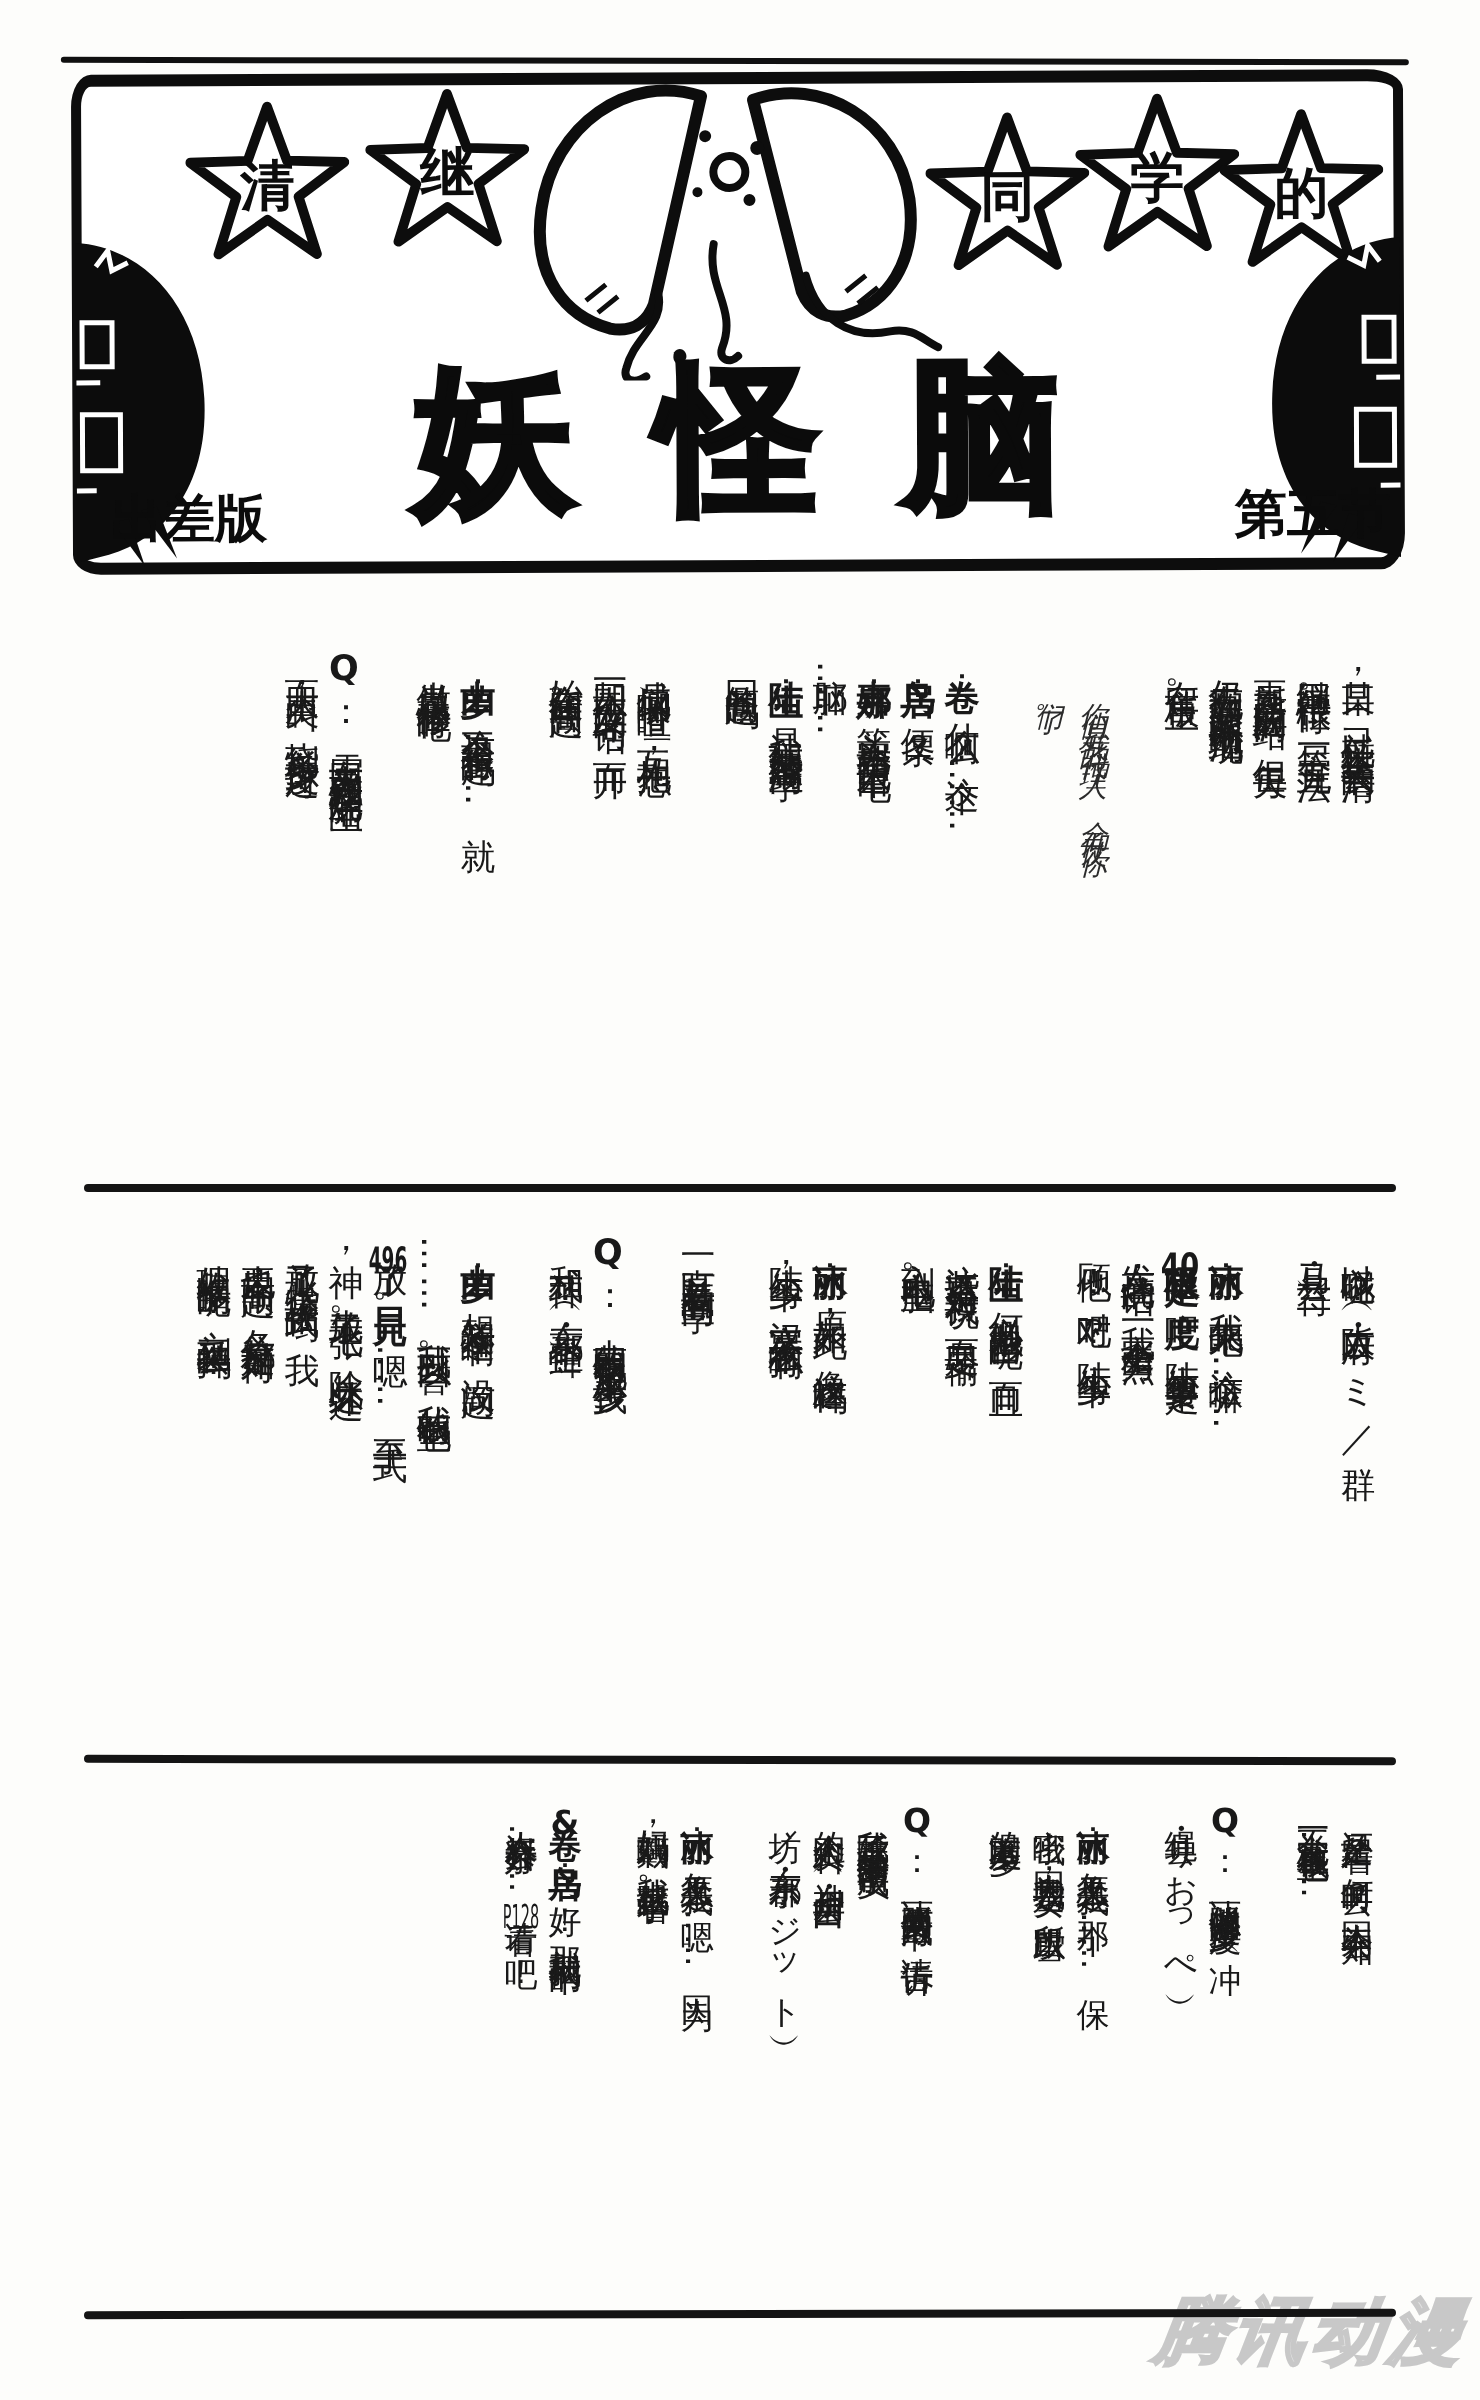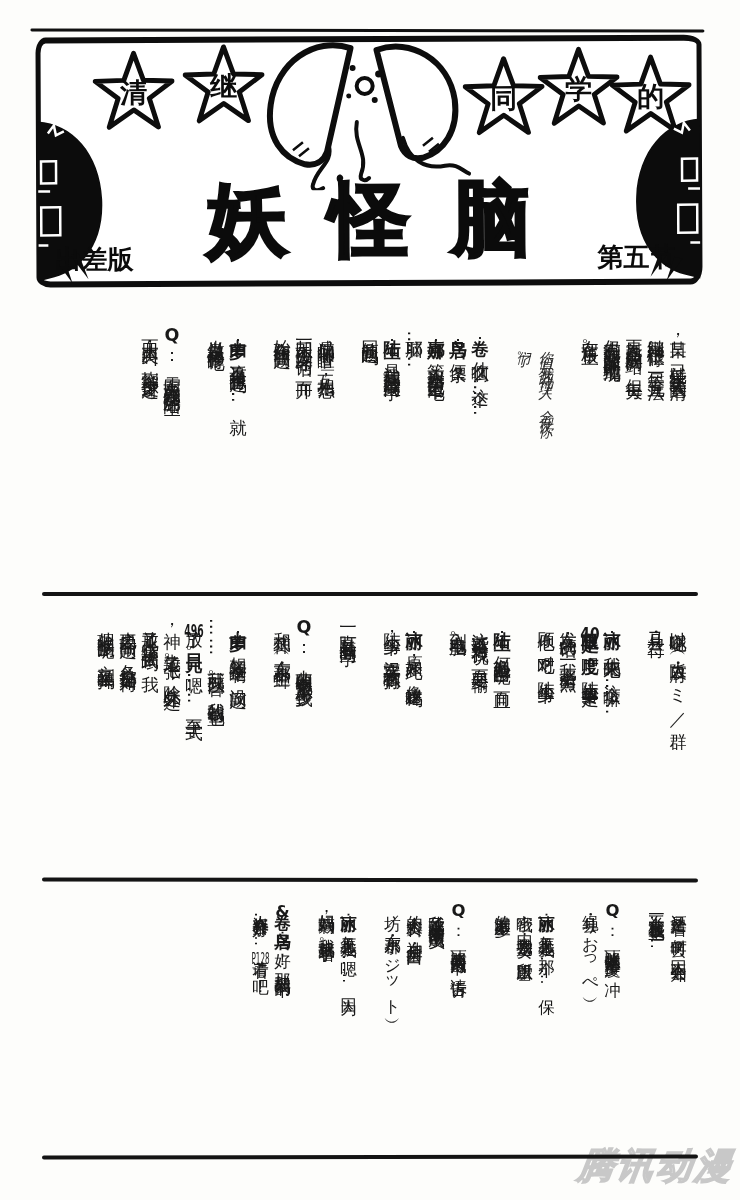--- a/index.html
+++ b/index.html
@@ -32,21 +32,21 @@
   .star-4{left:569px;top:12px;}
   .center-art{position:absolute;left:212px;top:-4px;width:222px;height:152px;}
   .main-title{
     position:absolute;left:0;right:0;top:138px;text-align:center;
     font-size:80px;font-weight:900;letter-spacing:42px;text-indent:42px;
     color:#0b0b0b;-webkit-text-stroke:3px #0b0b0b;line-height:1.0;
     white-space:nowrap;
   }
   .badge{position:absolute;bottom:4px;font-size:26px;font-weight:900;color:#0b0b0b;z-index:5;}
   .badge-left{left:14px;}
-  .badge-right{right:22px;}
+  .badge-right{right:2px;}
   .corner-art{position:absolute;top:72px;width:68px;height:168px;z-index:4;}
   .corner-left{left:-3px;}
   .corner-right{right:-3px;transform:scaleX(-1);}
   
   .rule{
     position:absolute;left:42px;width:656px;height:4px;background:#141414;
     border-radius:2px;z-index:3;
   }
   .rule-1{top:592px;}
   .rule-2{top:878px;transform:rotate(0.1deg);}

